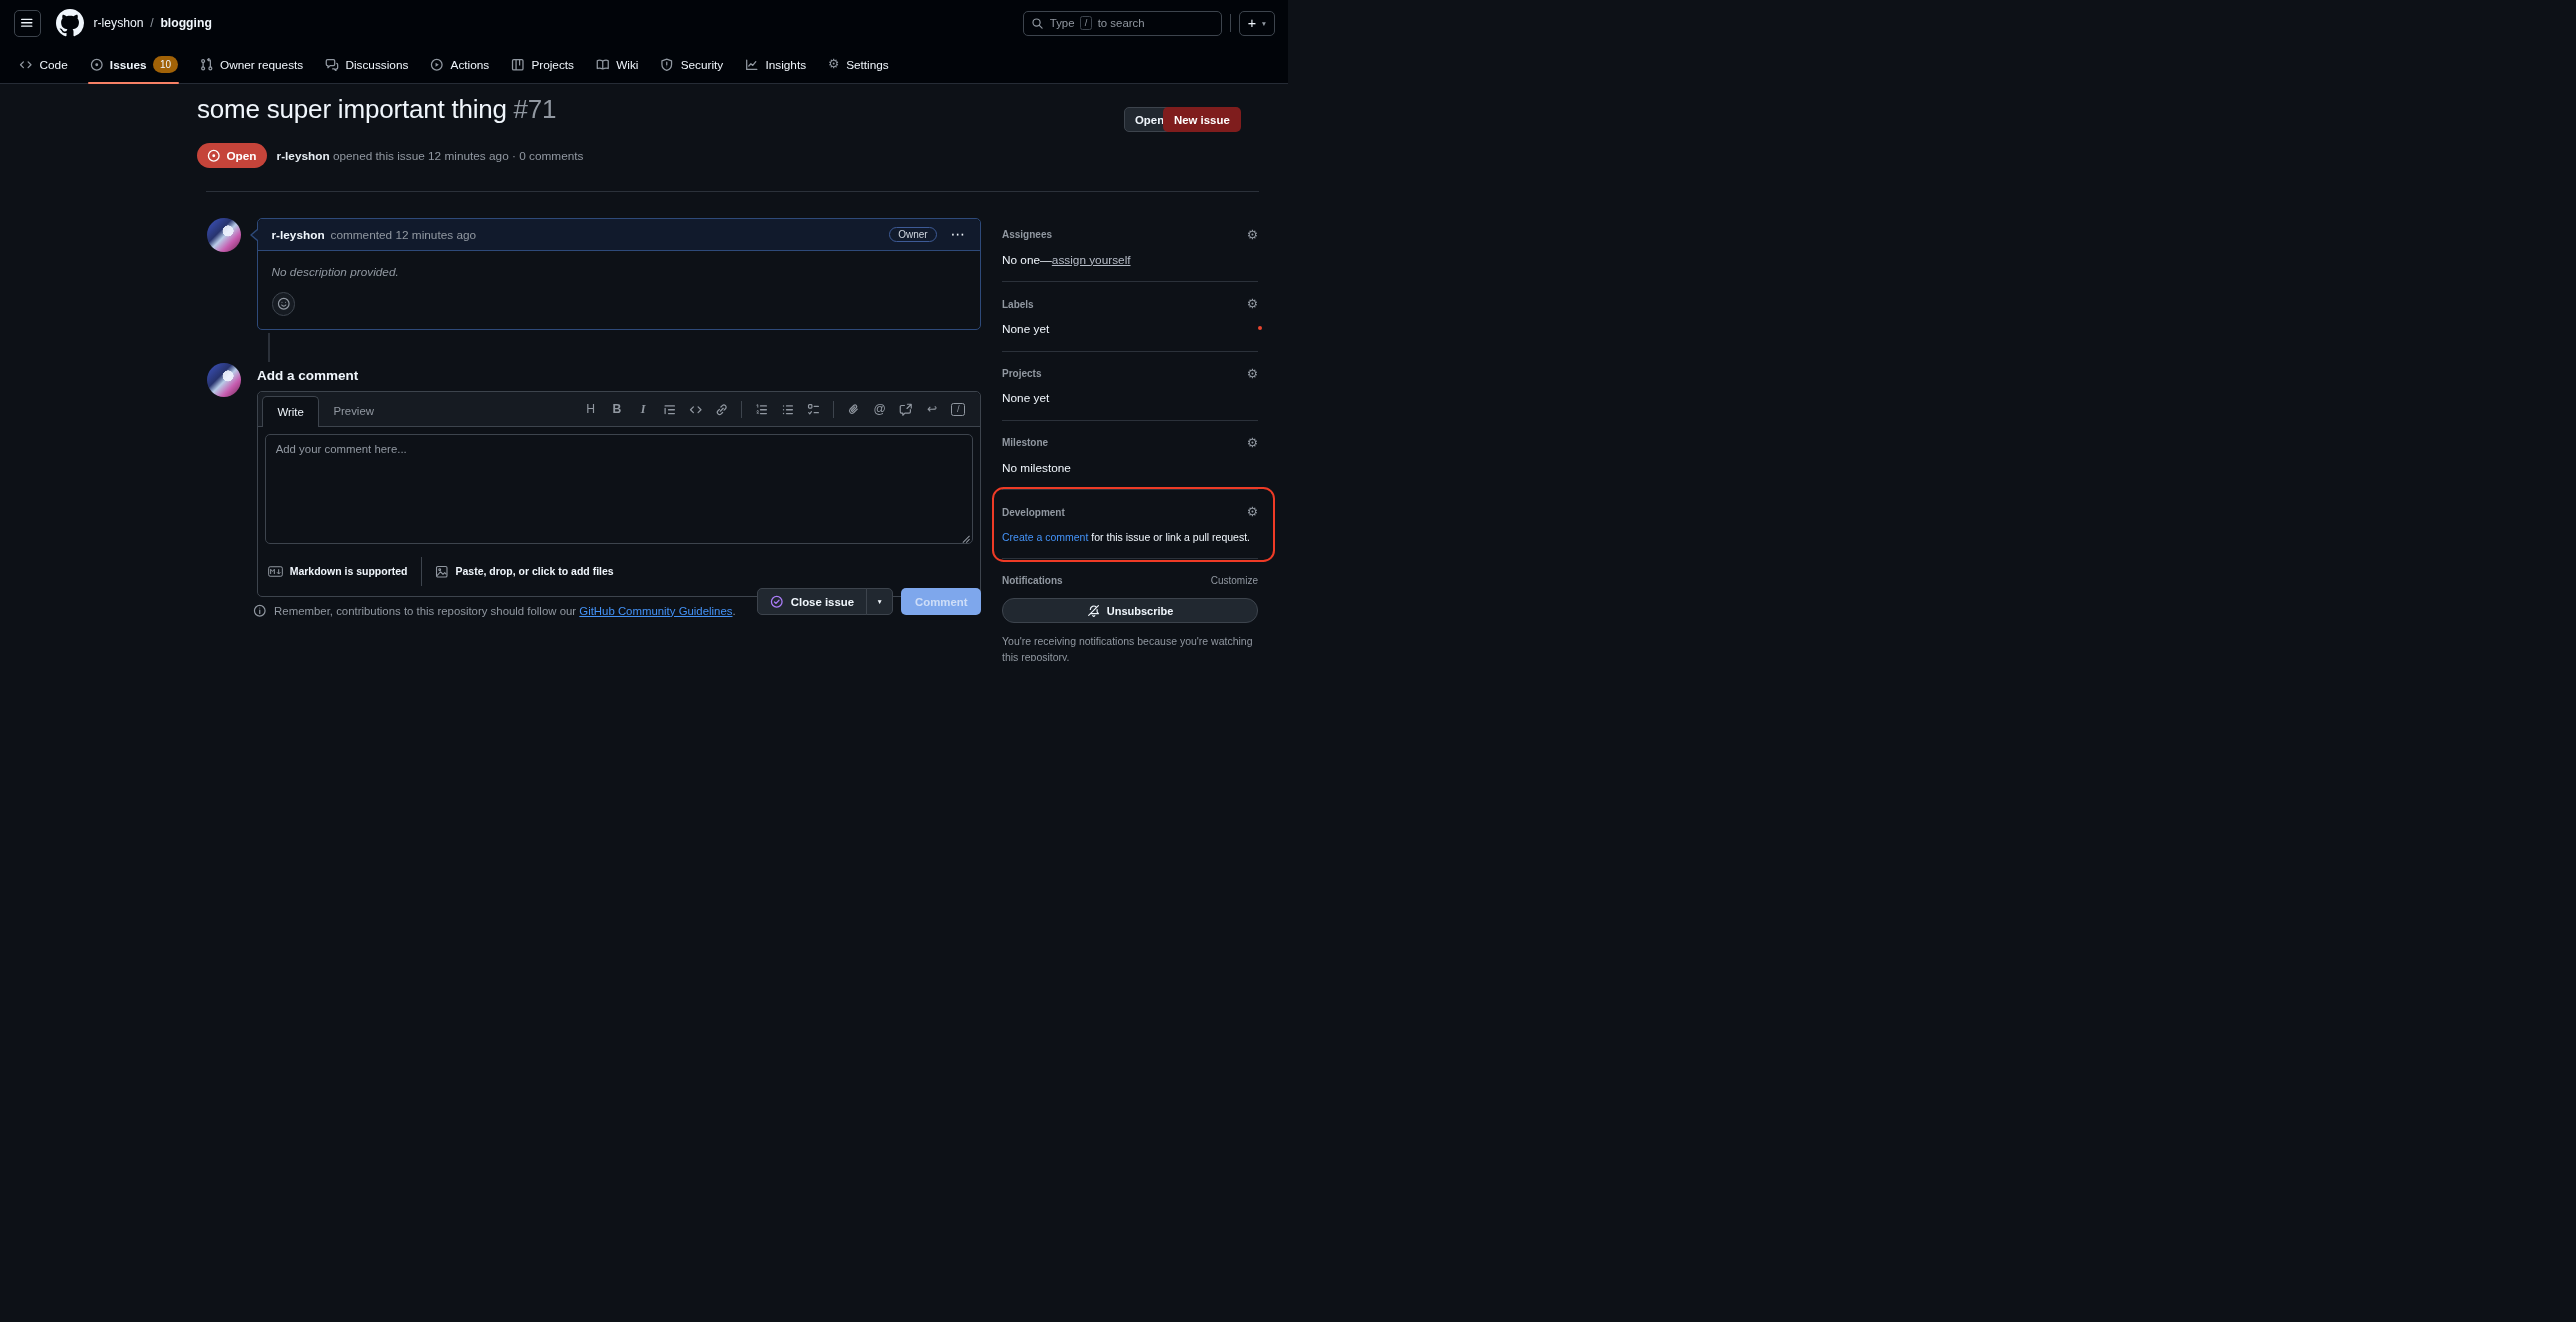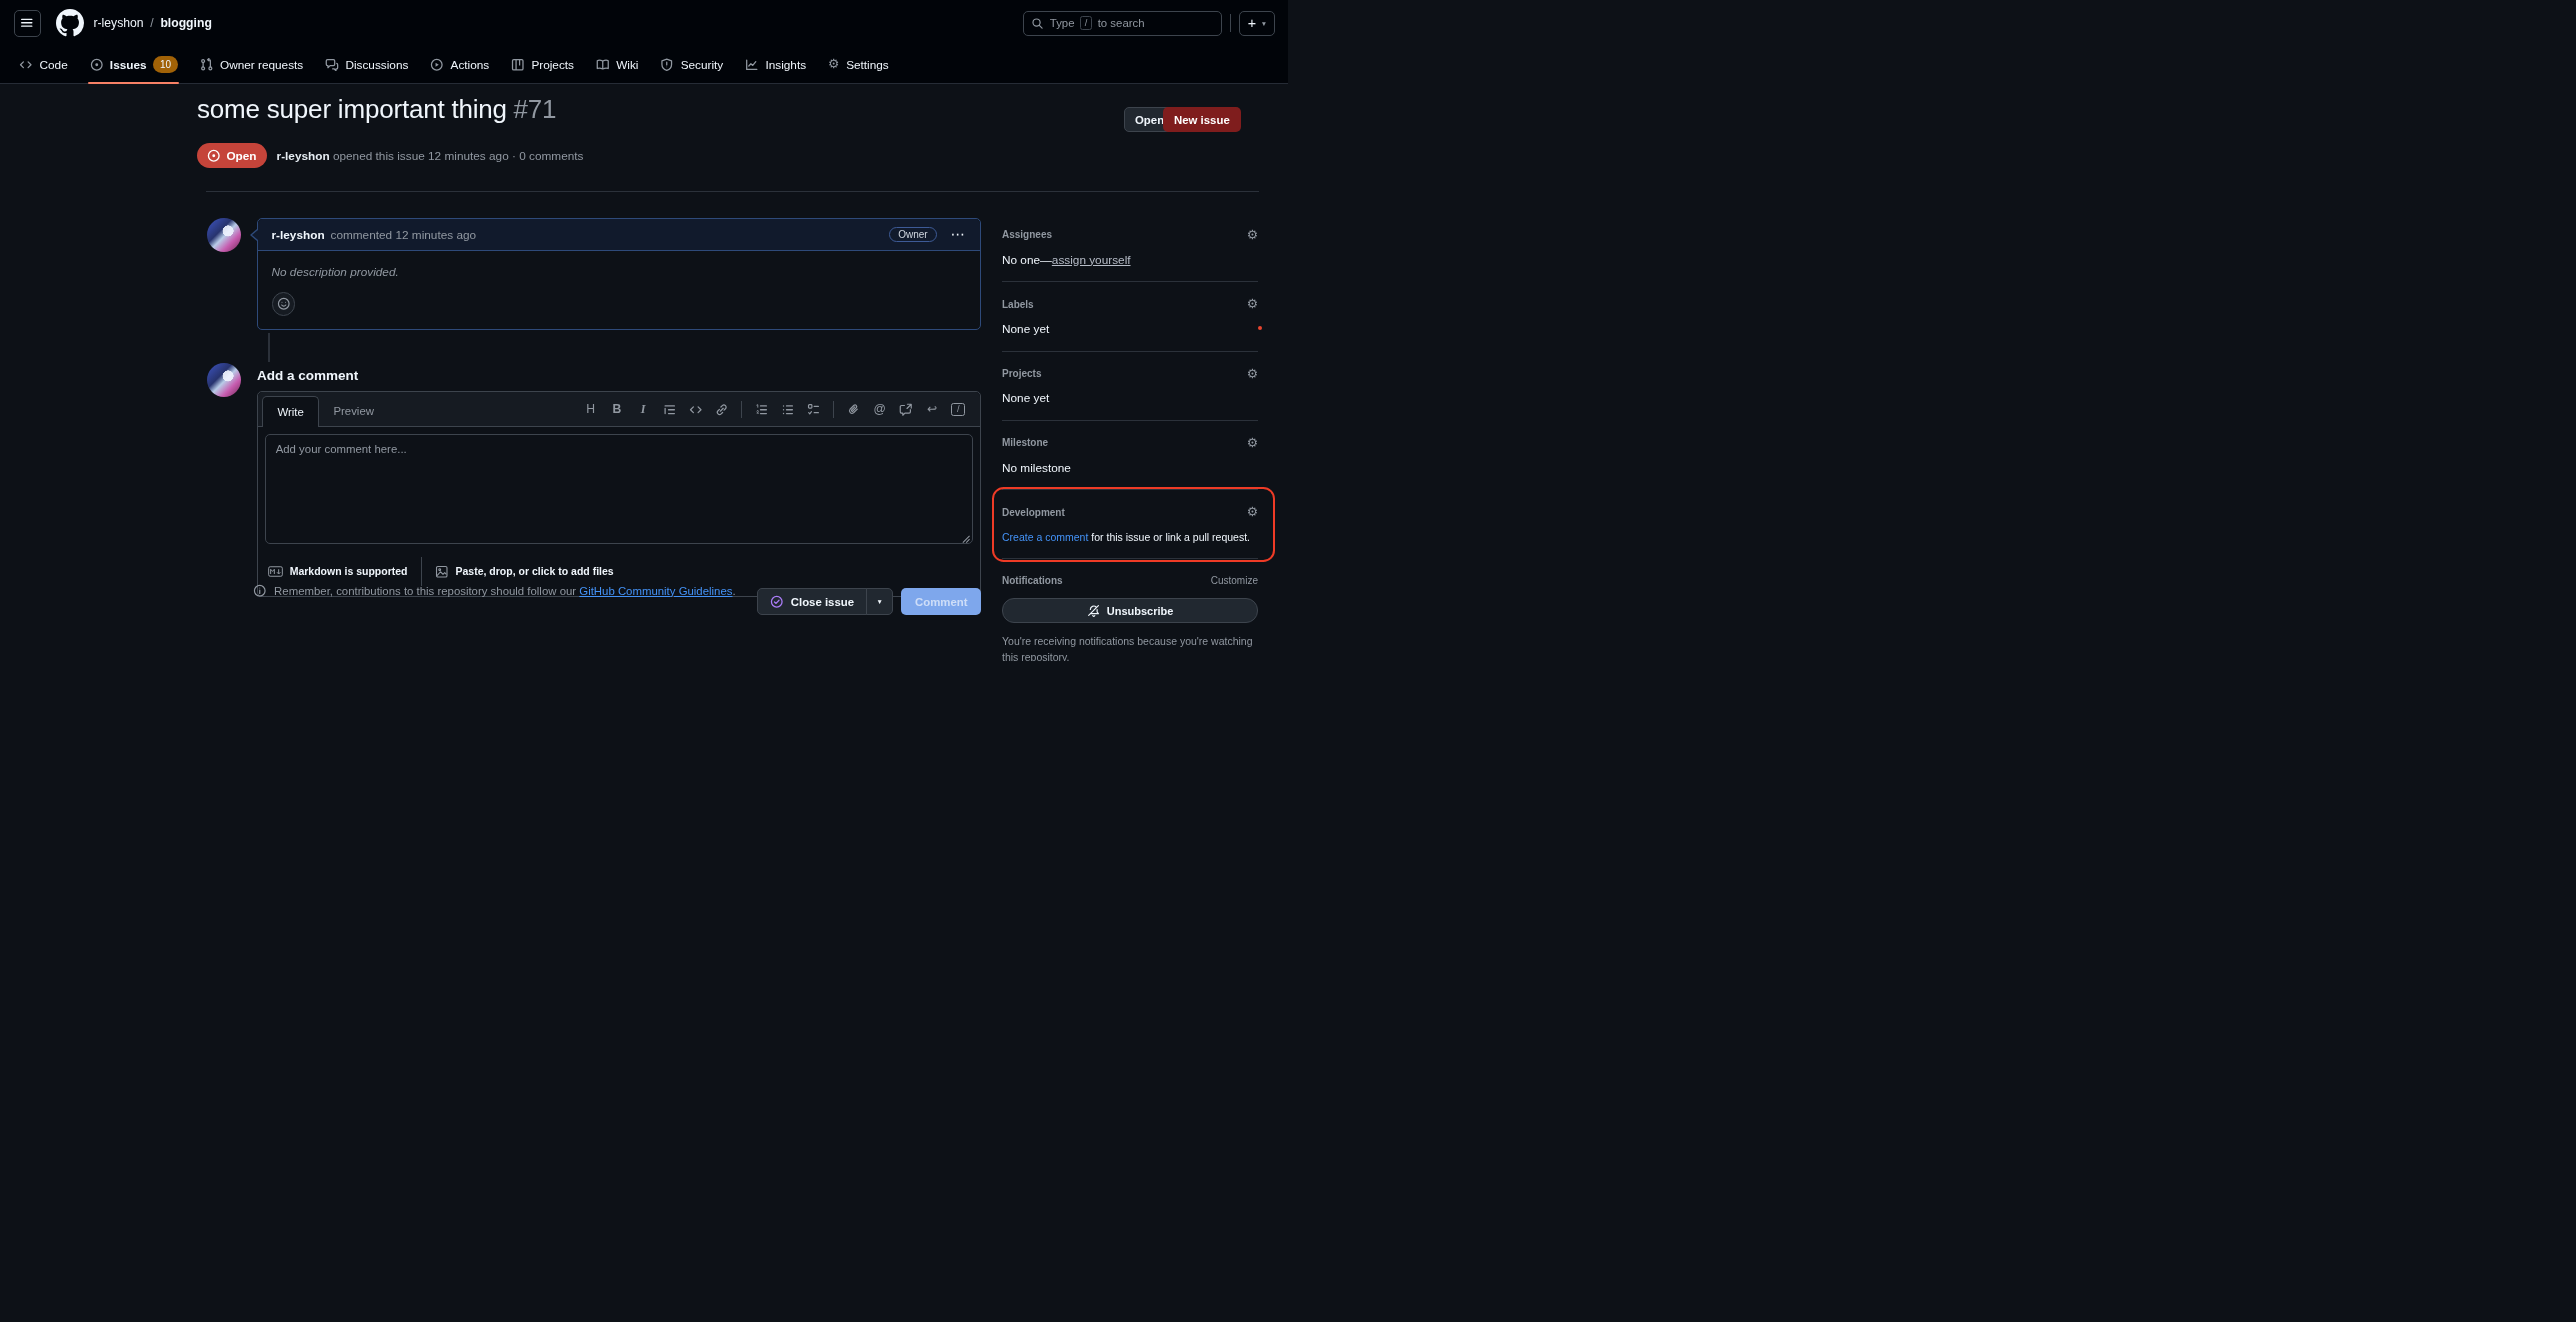--- a/index.html
+++ b/index.html
@@ -117,21 +117,21 @@
   .action-row { position:absolute; top:588px; right:307px; display:flex; gap:8.4px; }
   .close-group { display:flex; }
   .close-main { display:flex; align-items:center; gap:7.6px; padding:0 11.8px; height:27px;
     background:#212830; border:0.8px solid #3d444d; border-radius:5px 0 0 5px; font-size:11.4px; font-weight:700;
     color:#f0f6fc; cursor:pointer; }
   .close-caret { width:27px; height:27px; background:#212830; border:0.8px solid #3d444d; margin-left:-0.8px;
     border-radius:0 5px 5px 0; display:flex; align-items:center; justify-content:center; cursor:pointer; }
   .close-caret .caret { color:#f0f6fc; }
   .btn-comment { height:27px; padding:0 13.5px; border-radius:5px; background:#7ea7ec;
     color:rgba(255,255,255,0.62); font-weight:700; font-size:11.4px; border:none; cursor:not-allowed; }
-  .guideline { position:absolute; left:253px; top:584px; display:flex; align-items:center; gap:7.6px;
+  .guideline { position:absolute; left:253px; top:604px; display:flex; align-items:center; gap:7.6px;
     color:#9198a1; font-size:11.4px; }
   .guideline .g-icon { color:#9198a1; }
   .guideline a { color:#4493f8; text-decoration:underline; cursor:pointer; }
 
   
   .sidebar { position:absolute; left:1002px; top:229px; width:256px; }
   .sb-h { font-size:10px; font-weight:700; color:#9198a1; display:flex; justify-content:space-between;
     align-items:center; line-height:11.8px; }
   .gear { font-size:12.7px; color:#9198a1; cursor:pointer; line-height:1; font-weight:400; }
   .sb-val { margin-top:11px; font-size:11.8px; color:#f0f6fc; line-height:14.3px; }

